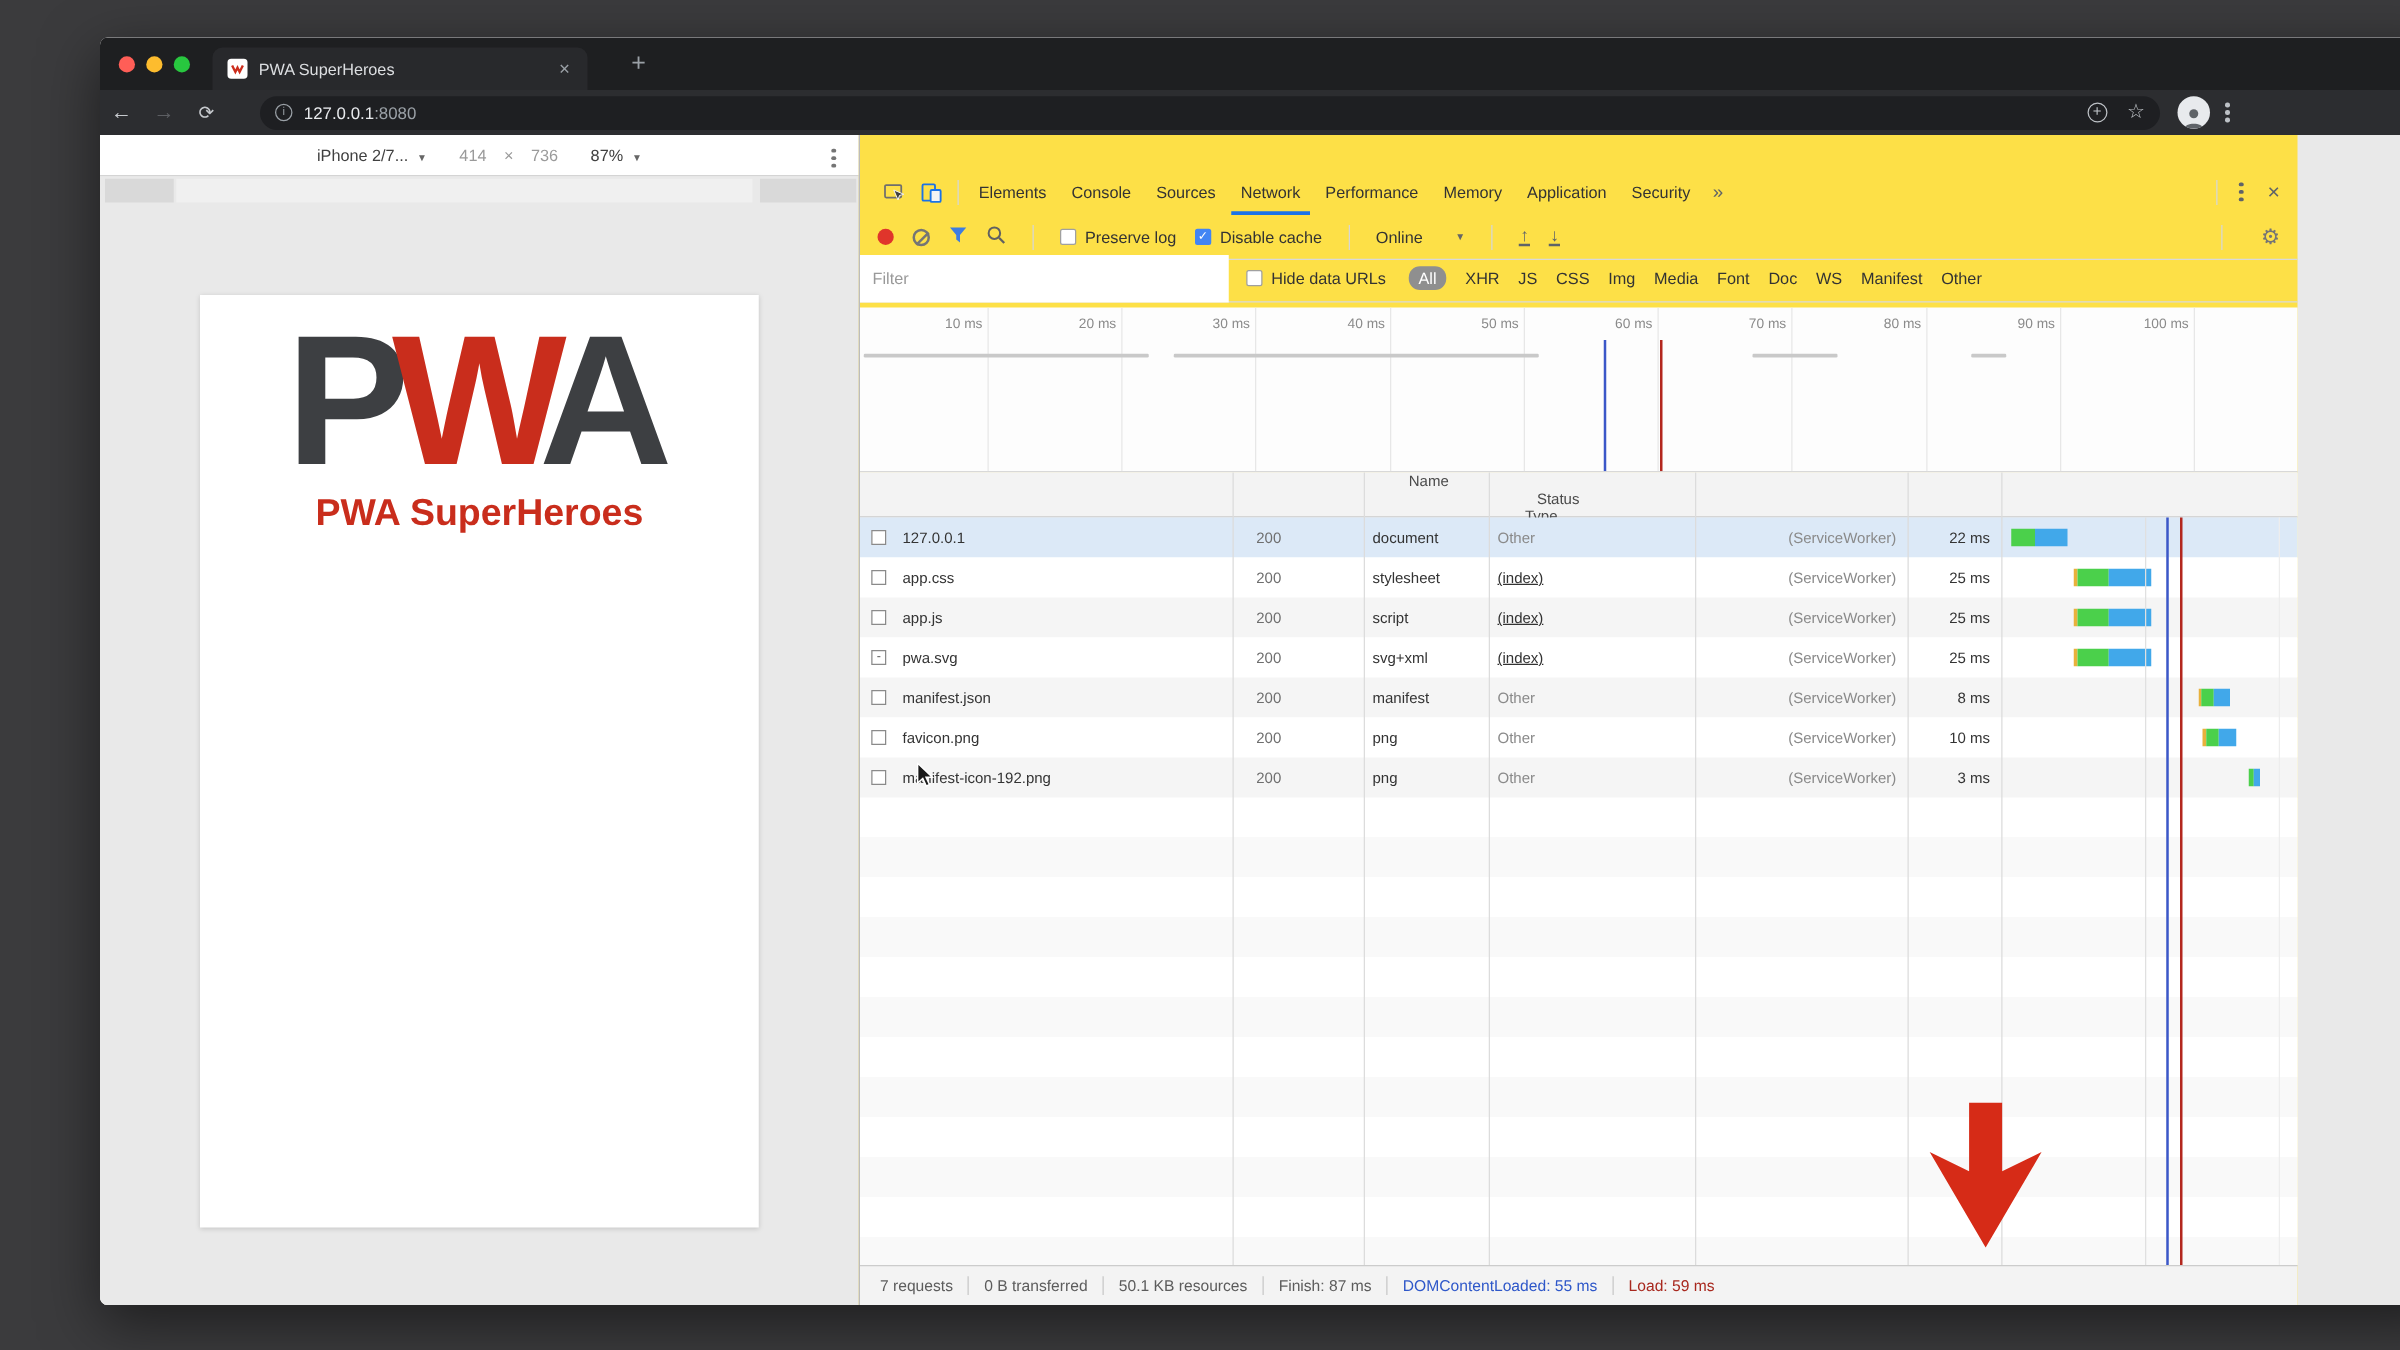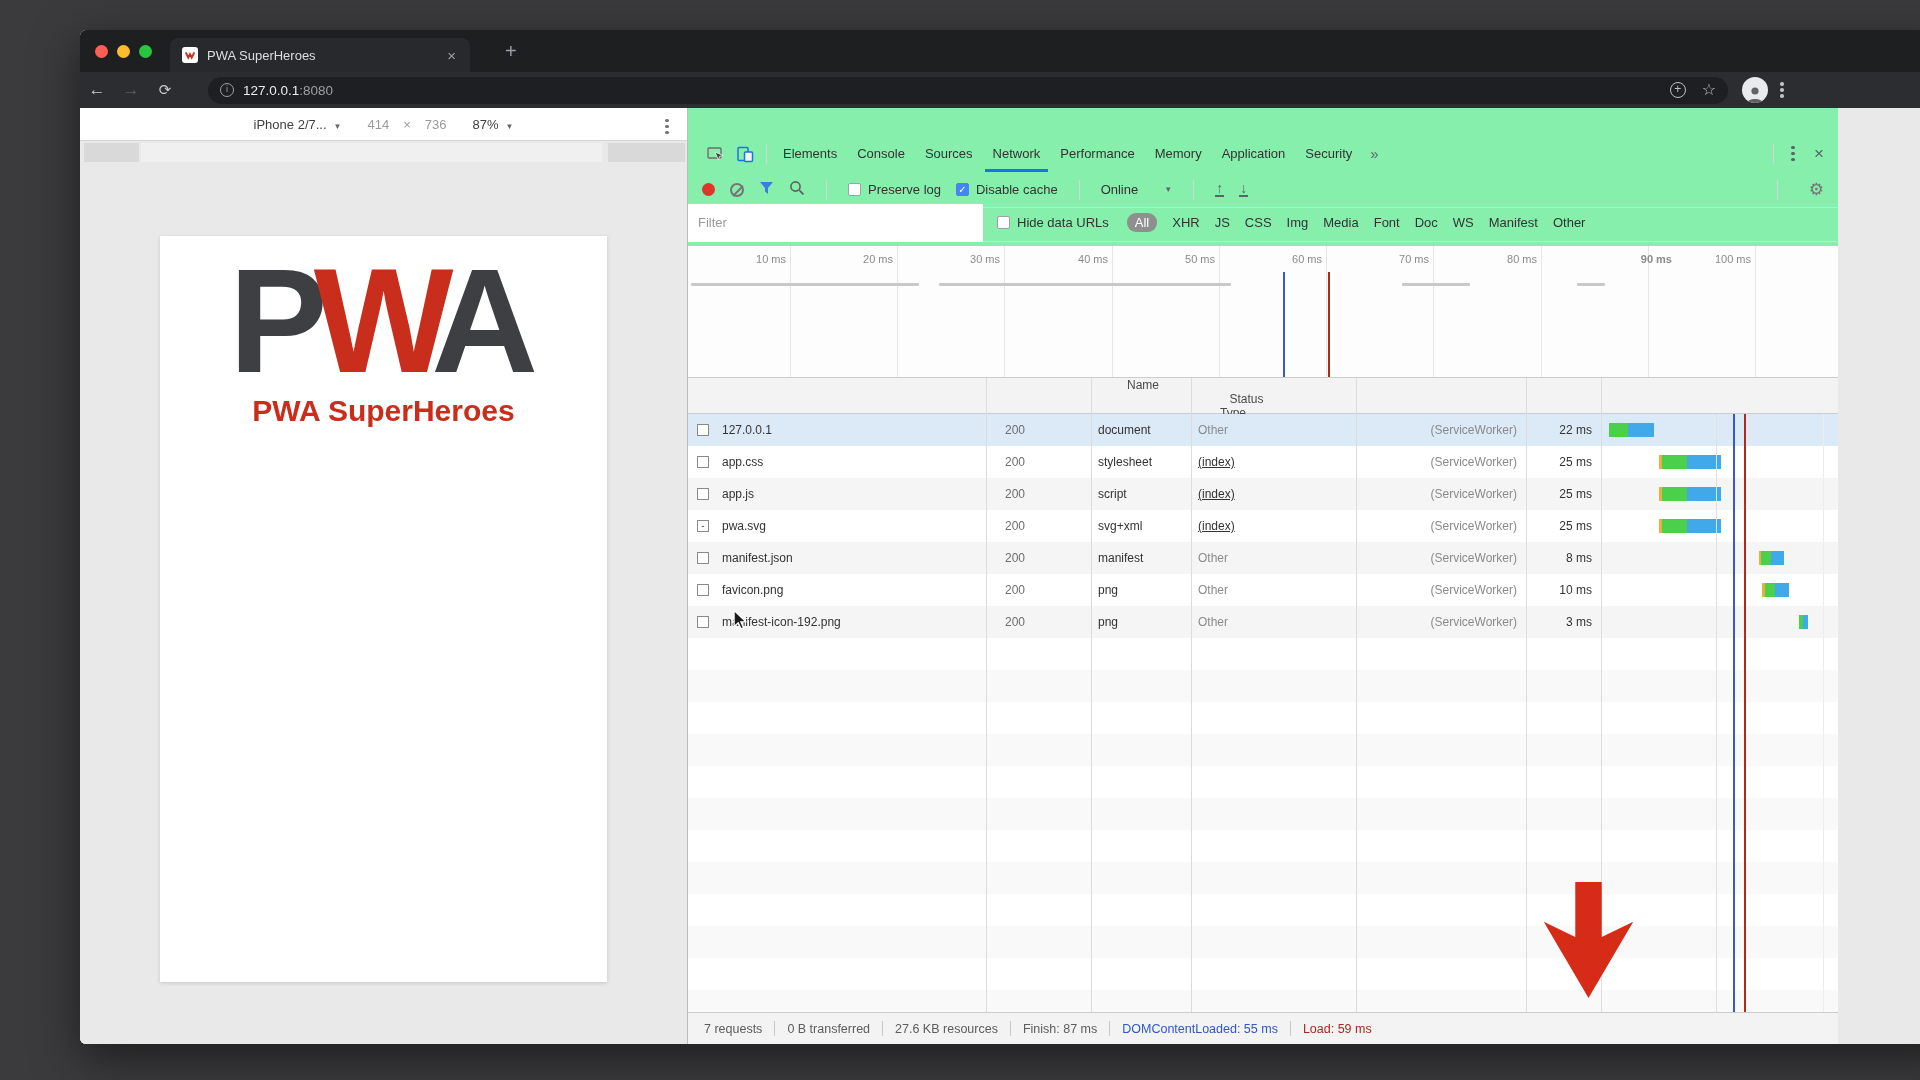--- a/index.html
+++ b/index.html
@@ -55,21 +55,21 @@
   .rulerblock { top:35px; height:19px; }
   .devscreen { left:80px; top:128px; width:447px; height:746px; background:#fff;
                box-shadow:0 1px 4px rgba(0,0,0,.15); text-align:center; }
   .biglogo { margin-top:16px; font-weight:bold; font-size:148px; line-height:138px; letter-spacing:-14px;
              padding-right:14px; }
   .biglogo .dark { color:var(--logo-dark); }
   .biglogo .red { color:var(--logo-red); }
   .logosub { margin-top:4px; font-size:30px; font-weight:bold; color:var(--logo-red); letter-spacing:0; }
 
   
-  .devtools { position:relative; width:1151px; height:100%; background:#86efac; border-left:1px solid #bcbcbc;
+  .devtools { position:relative; width:1151px; height:100%; background:#fde047; border-left:1px solid #bcbcbc;
               font-size:12px; color:#333; }
 
   
   .dt-topbar { left:0; top:0; width:100%; height:64px; display:flex; align-items:flex-end; }
   .dt-tabrow { height:37px; width:100%; display:flex; align-items:center; padding-left:12px; }
   .dtab { padding:0 10px; height:100%; display:flex; align-items:center; font-size:13px; color:#333; position:relative; }
   .dtab.sel::after { content:""; position:absolute; left:2px; right:2px; bottom:0; height:3px; background:var(--accent-blue); }
   .dt-sep { width:1px; height:20px; background:#d6d6d6; margin:0 6px; }
   .dt-iconbtn { width:30px; display:flex; justify-content:center; align-items:center; }
   .chevrons { color:#5f6368; font-size:15px; padding:0 8px; }
@@ -326,21 +326,21 @@
             <div class="ov-label" style="left: 366px;">40 ms</div>
             <div class="ov-grid" style="left: 531px;"></div>
             <div class="ov-label" style="left: 473px;">50 ms</div>
             <div class="ov-grid" style="left: 638px;"></div>
             <div class="ov-label" style="left: 580px;">60 ms</div>
             <div class="ov-grid" style="left: 745px;"></div>
             <div class="ov-label" style="left: 687px;">70 ms</div>
             <div class="ov-grid" style="left: 853px;"></div>
             <div class="ov-label" style="left: 795px;">80 ms</div>
             <div class="ov-grid" style="left: 960px;"></div>
-            <div class="ov-label" style="left: 930px; font-weight: bold;">90 ms</div>
+            <div class="ov-label" style="left: 902px;">90 ms</div>
             <div class="ov-grid" style="left: 1067px;"></div>
             <div class="ov-label" style="left: 1009px;">100 ms</div>
             <div class="ov-label" style="left: 1116px;">110</div>
             <div class="ov-bar" style="left: 3px; width: 228px;"></div>
             <div class="ov-bar" style="left: 251px; width: 292px;"></div>
             <div class="ov-bar" style="left: 714px; width: 68px;"></div>
             <div class="ov-bar" style="left: 889px; width: 28px;"></div>
           </div>
 
         <div class="abs tablewrap">
@@ -490,21 +490,21 @@
           <svg class="abs arrow-anno" style="left:853px;top:504px" width="95" height="118" viewBox="0 0 92 116">
             <polygon points="33,0 59,0 59,54 90,39 46,114 2,39 33,54" fill="var(--annotation-red)"></polygon>
           </svg>
         </div>
 
         <div class="abs statusbar">
             <span class="sb-item">7 requests</span>
             <span class="sb-sep"></span>
             <span class="sb-item">0 B transferred</span>
             <span class="sb-sep"></span>
-            <span class="sb-item">27.6 KB resources</span>
+            <span class="sb-item">50.1 KB resources</span>
             <span class="sb-sep"></span>
             <span class="sb-item">Finish: 87 ms</span>
             <span class="sb-sep"></span>
             <span class="sb-item" style="color: rgb(46, 87, 201);">DOMContentLoaded: 55 ms</span>
             <span class="sb-sep"></span>
             <span class="sb-item" style="color: rgb(168, 40, 30);">Load: 59 ms</span>
           </div>
 
       </div>
     </div>

